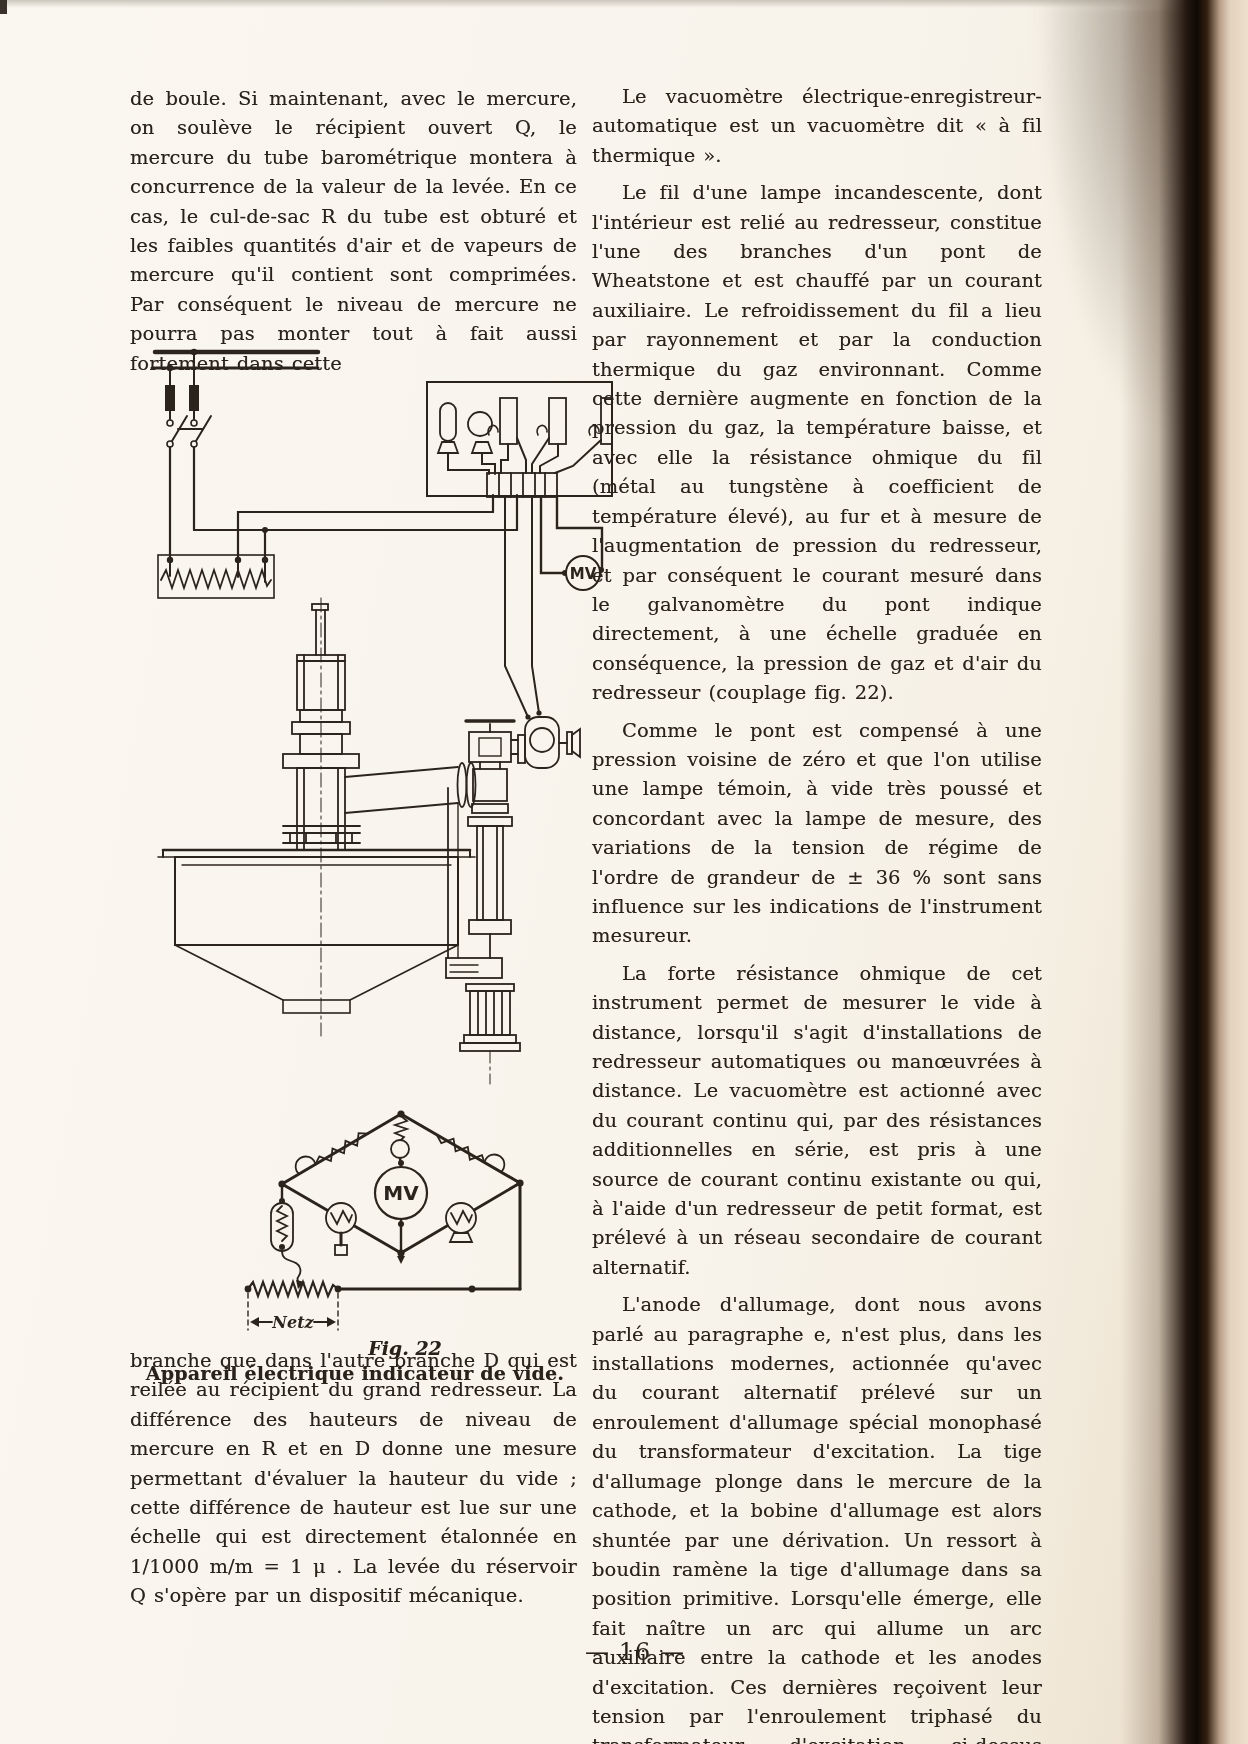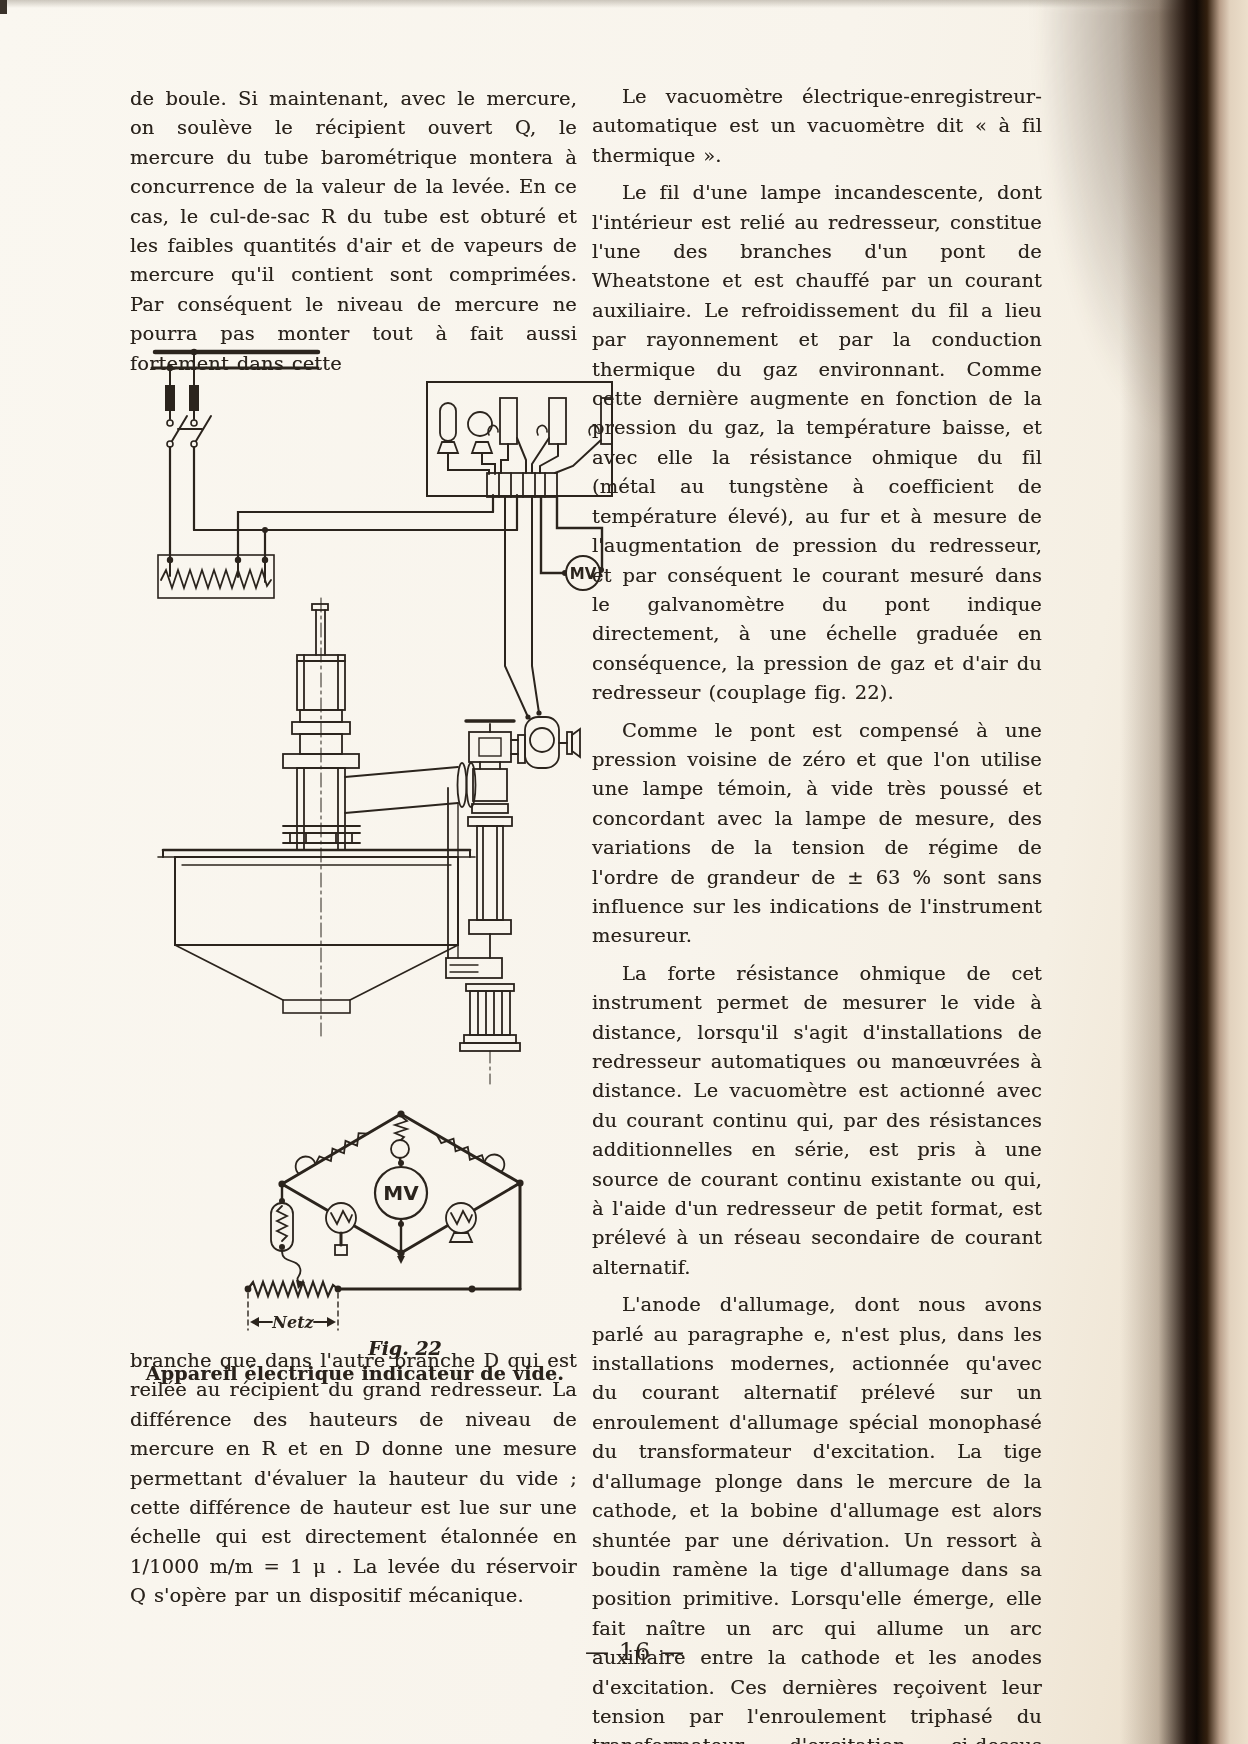--- a/index.html
+++ b/index.html
@@ -303,21 +303,21 @@
     <div class="cap-sub">Appareil électrique indicateur de vide.</div>
   </div>
 
   <div class="col col-left-bottom">
     <p class="noindent">branche que dans l'autre branche D qui est reilée au récipient du grand redresseur. La différence des hauteurs de niveau de mercure en R et en D donne une mesure permettant d'évaluer la hauteur du vide ; cette différence de hauteur est lue sur une échelle qui est directement étalonnée en 1/1000 m/m = 1 μ . La levée du réservoir Q s'opère par un dispositif mécanique.</p>
   </div>
 
   <div class="col col-right">
     <p>Le vacuomètre électrique-enregistreur-automatique est un vacuomètre dit « à fil thermique ».</p>
     <p>Le fil d'une lampe incandescente, dont l'intérieur est relié au redresseur, constitue l'une des branches d'un pont de Wheatstone et est chauffé par un courant auxiliaire. Le refroidissement du fil a lieu par rayonnement et par la conduction thermique du gaz environnant. Comme cette dernière augmente en fonction de la pression du gaz, la température baisse, et avec elle la résistance ohmique du fil (métal au tungstène à coefficient de température élevé), au fur et à mesure de l'augmentation de pression du redresseur, et par conséquent le courant mesuré dans le galvanomètre du pont indique directement, à une échelle graduée en conséquence, la pression de gaz et d'air du redresseur (couplage fig. 22).</p>
-    <p>Comme le pont est compensé à une pression voisine de zéro et que l'on utilise une lampe témoin, à vide très poussé et concordant avec la lampe de mesure, des variations de la tension de régime de l'ordre de grandeur de ± 63 % sont sans influence sur les indications de l'instrument mesureur.</p>
+    <p>Comme le pont est compensé à une pression voisine de zéro et que l'on utilise une lampe témoin, à vide très poussé et concordant avec la lampe de mesure, des variations de la tension de régime de l'ordre de grandeur de ± 36 % sont sans influence sur les indications de l'instrument mesureur.</p>
     <p>La forte résistance ohmique de cet instrument permet de mesurer le vide à distance, lorsqu'il s'agit d'installations de redresseur automatiques ou manœuvrées à distance. Le vacuomètre est actionné avec du courant continu qui, par des résistances additionnelles en série, est pris à une source de courant continu existante ou qui, à l'aide d'un redresseur de petit format, est prélevé à un réseau secondaire de courant alternatif.</p>
     <p>L'anode d'allumage, dont nous avons parlé au paragraphe e, n'est plus, dans les installations modernes, actionnée qu'avec du courant alternatif prélevé sur un enroulement d'allumage spécial monophasé du transformateur d'excitation. La tige d'allumage plonge dans le mercure de la cathode, et la bobine d'allumage est alors shuntée par une dérivation. Un ressort à boudin ramène la tige d'allumage dans sa position primitive. Lorsqu'elle émerge, elle fait naître un arc qui allume un arc auxiliaire entre la cathode et les anodes d'excitation. Ces dernières reçoivent leur tension par l'enroulement triphasé du transformateur d'excitation ci-dessus mentionné. Par la mise en circuit du transformateur principal les anodes principales s'allument alors.</p>
   </div>
 
   <div class="page-number">— 16 —</div>
 
   <div class="binding-top"></div>
   <div class="binding"></div>
 </div>
 

